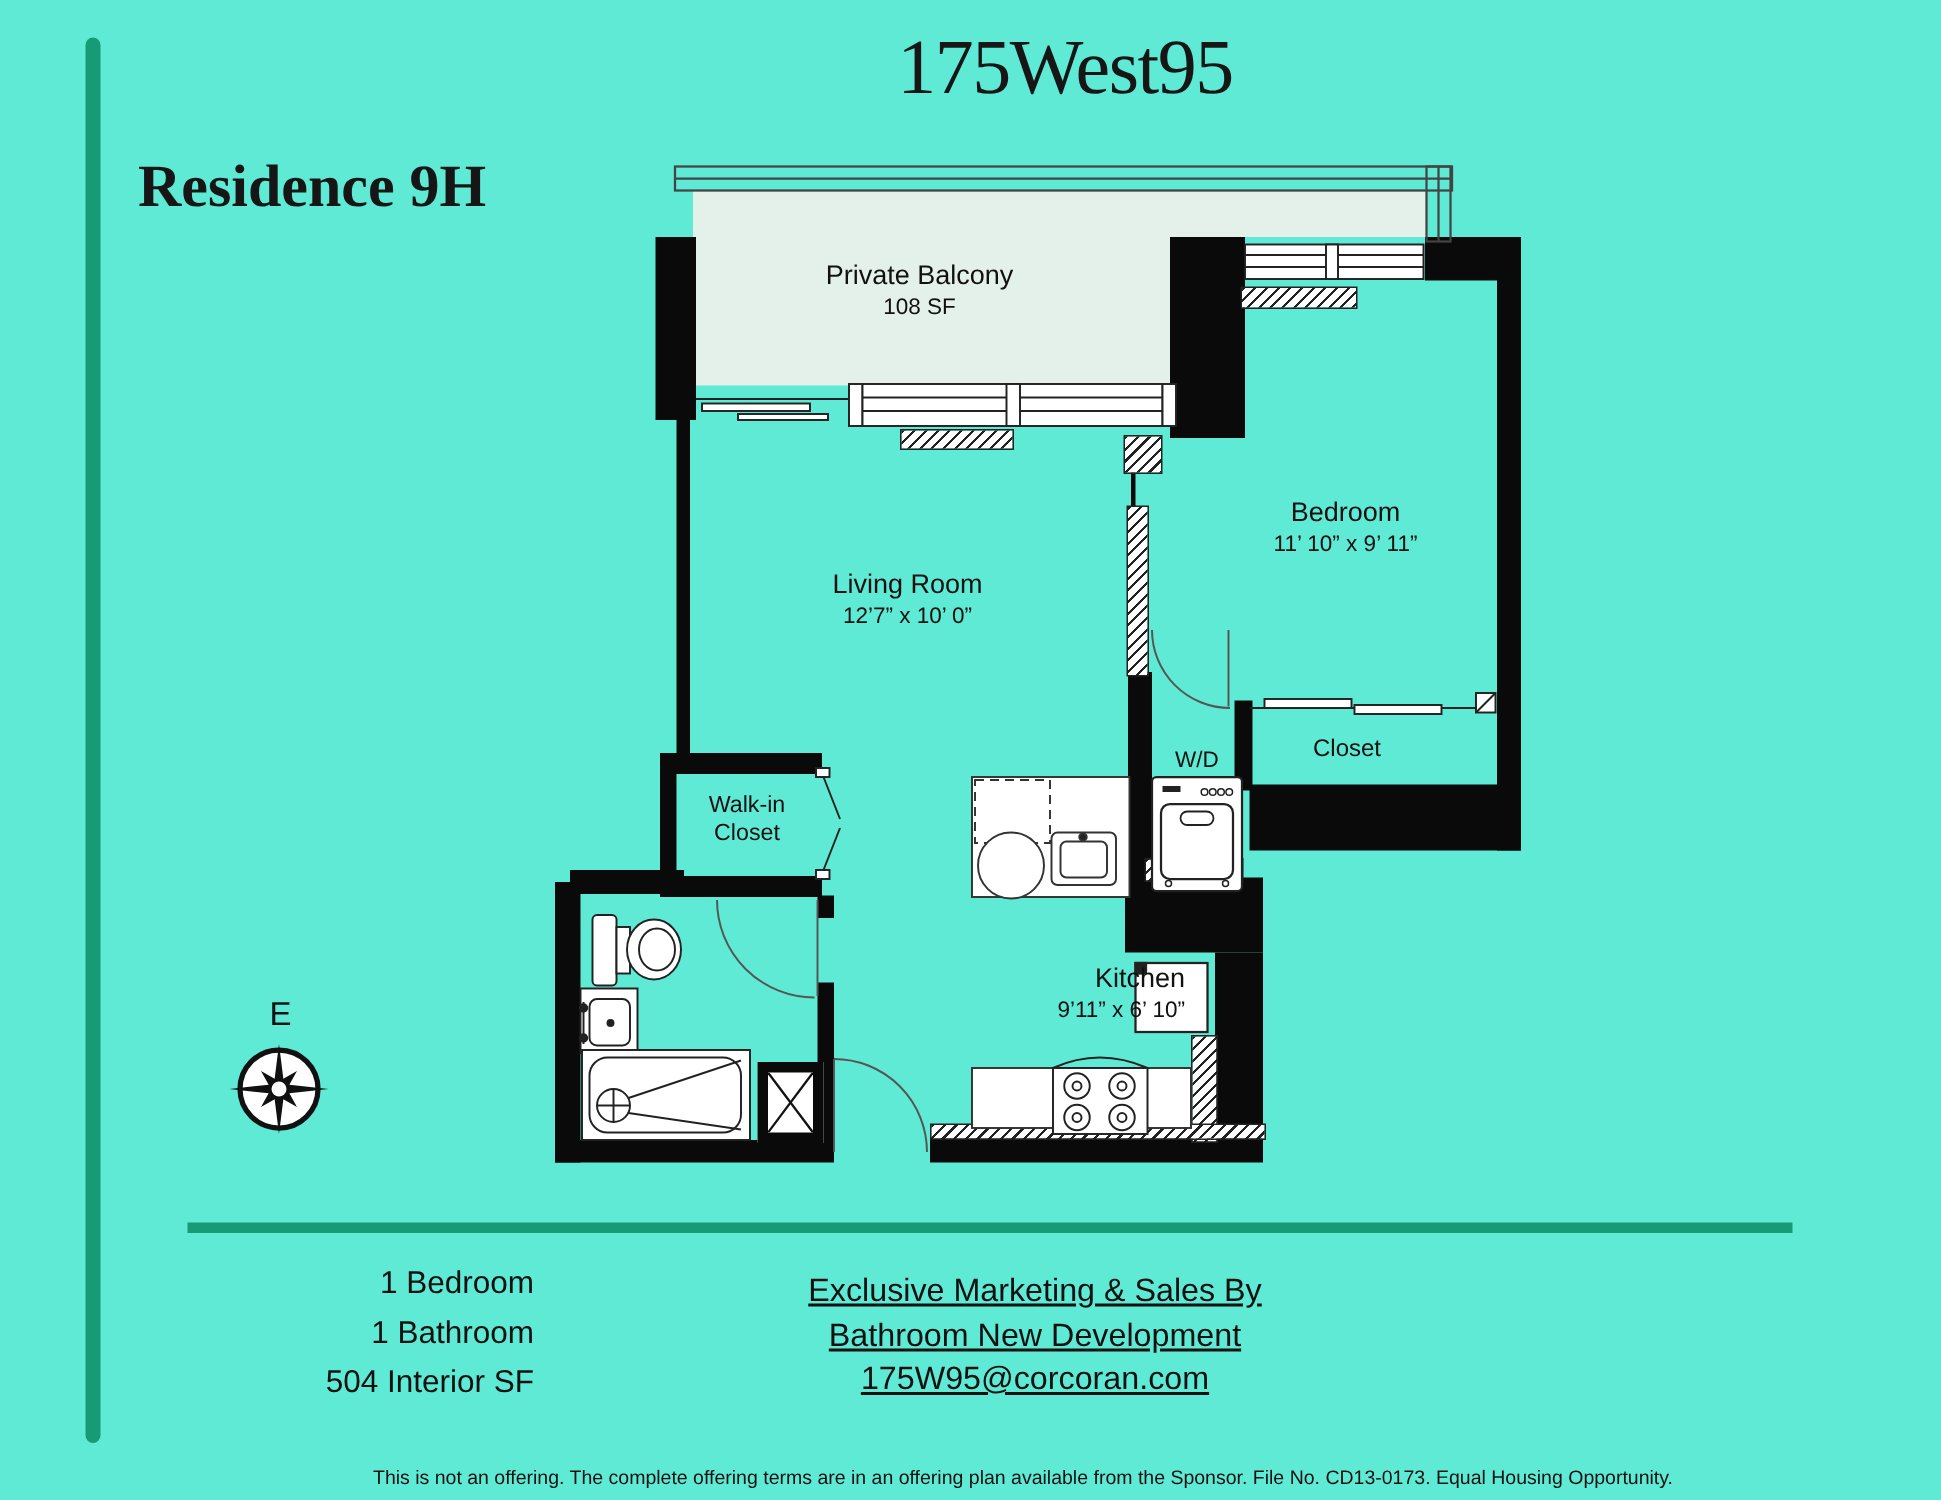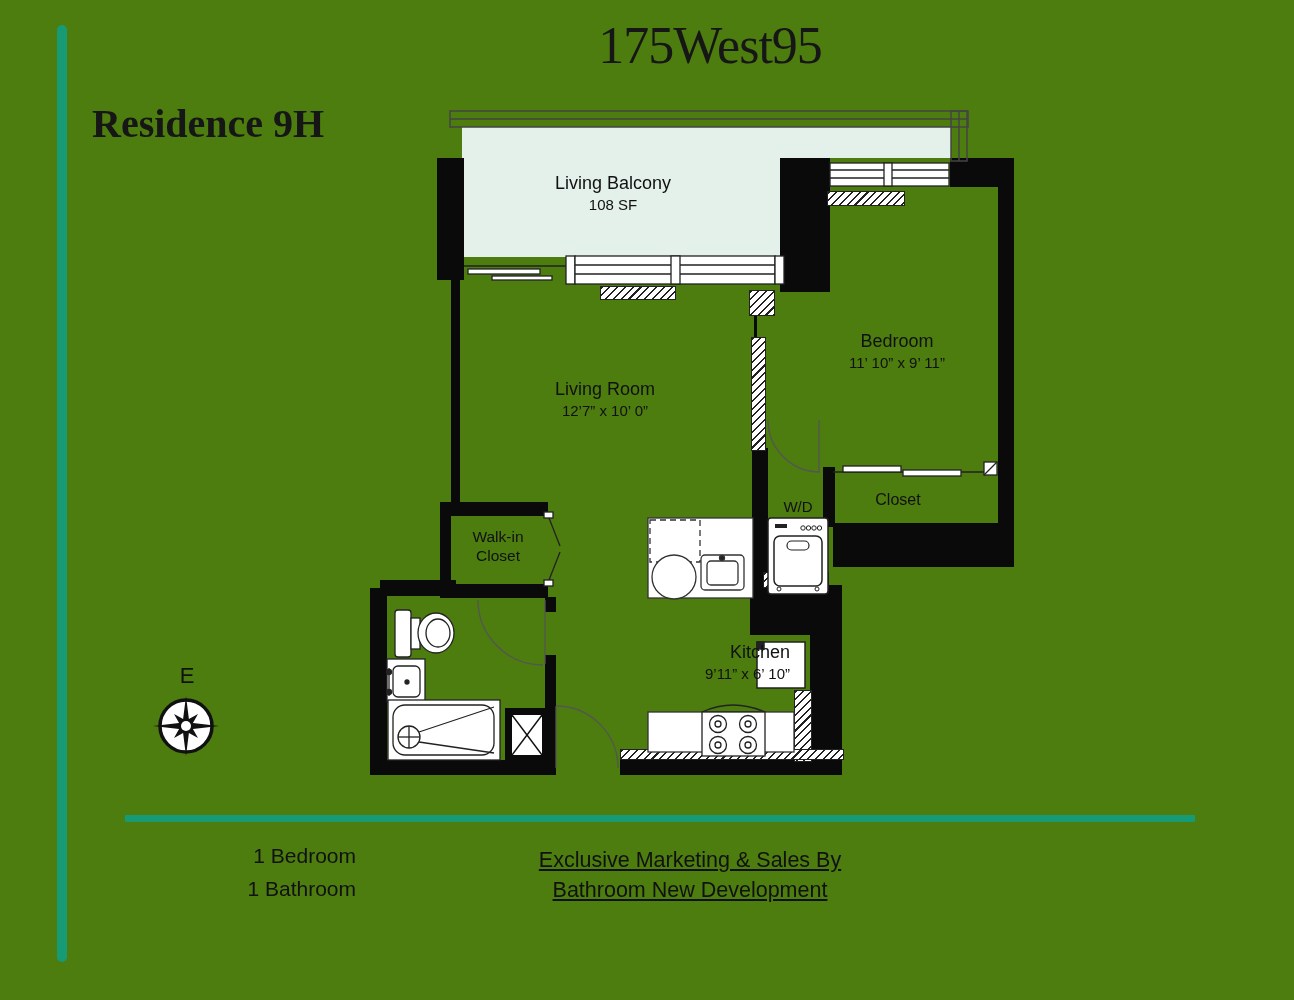--- a/index.html
+++ b/index.html
@@ -1,21 +1,21 @@
 <!DOCTYPE html>
 <html style="--accent: #169B76; --balcony: #E4F0EA; --wall: #0A0A0A;"><head>
 <meta charset="utf-8">
 <style>
   :root{
     --accent:#169B76;
     --balcony:#E4F0EA;
     --wall:#0A0A0A;
   }
   html,body{margin:0;padding:0;background:#ffffff;}
-  #page{position:relative;width:1294px;height:1000px;background:#4d7c0f;overflow:hidden;
+  #page{position:relative;width:1294px;height:1000px;background:#5eead4;overflow:hidden;
         font-family:"Liberation Sans",sans-serif;color:#111;}
   .wall{position:absolute;background:var(--wall);}
   .hatch{position:absolute;border:1px solid #222;
          background:repeating-linear-gradient(135deg,#222 0 1.5px,#fff 1.5px 5.5px);}
   .label{position:absolute;text-align:center;color:#111;line-height:1.25;}
   .room-name{font-size:18px;}
   .room-dims{font-size:15px;margin-top:1px;}
   .small-name{font-size:15.5px;}
   .serif{font-family:"Liberation Serif",serif;}
   .green-bar-v{position:absolute;left:57px;top:25px;width:10px;height:937px;
@@ -215,21 +215,21 @@
       </g>
 
       <g transform="translate(186,726)">
         <circle r="26" fill="#fff" stroke="#111" stroke-width="3.5"></circle>
         <path d="M 33 0 L 6.9 2.9 L 12 12 L 2.9 6.9 L 0 30 L -2.9 6.9 L -12 12 L -6.9 2.9 L -33 0 L -6.9 -2.9 L -12 -12 L -2.9 -6.9 L 0 -30 L 2.9 -6.9 L 12 -12 L 6.9 -2.9 Z" fill="#111"></path>
         <circle r="5" fill="#fff"></circle>
       </g>
     </svg>
 
     <div class="label" style="left:478px;top:172px;width:270px;">
-      <div class="room-name">Living Balcony</div>
+      <div class="room-name">Private Balcony</div>
       <div class="room-dims">108 SF</div>
     </div>
 
     <div class="label" style="left:505px;top:378px;width:200px;">
       <div class="room-name">Living Room</div>
       <div class="room-dims">12’7” x 10’ 0”</div>
     </div>
 
     <div class="label" style="left:797px;top:330px;width:200px;">
       <div class="room-name">Bedroom</div>
@@ -249,21 +249,24 @@
       <div class="room-name">Kitchen</div>
       <div class="room-dims">9’11” x 6’ 10”</div>
     </div>
 
     <div class="label" style="left:176px;top:662px;width:22px;font-size:22px;">E</div>
   </div>
 
   <div id="stats">
     <div>1 Bedroom</div>
     <div>1 Bathroom</div>
+    <div>504 Interior SF</div>
   </div>
 
   <div id="marketing">
     <div>Exclusive Marketing &amp; Sales By</div>
     <div>Bathroom New Development</div>
+    <div>175W95@corcoran.com</div>
   </div>
 
+  <div id="disclaimer">This is not an offering. The complete offering terms are in an offering plan available from the Sponsor. File No. CD13-0173. Equal Housing Opportunity.</div>
 
 </div>
 
 </body></html>

